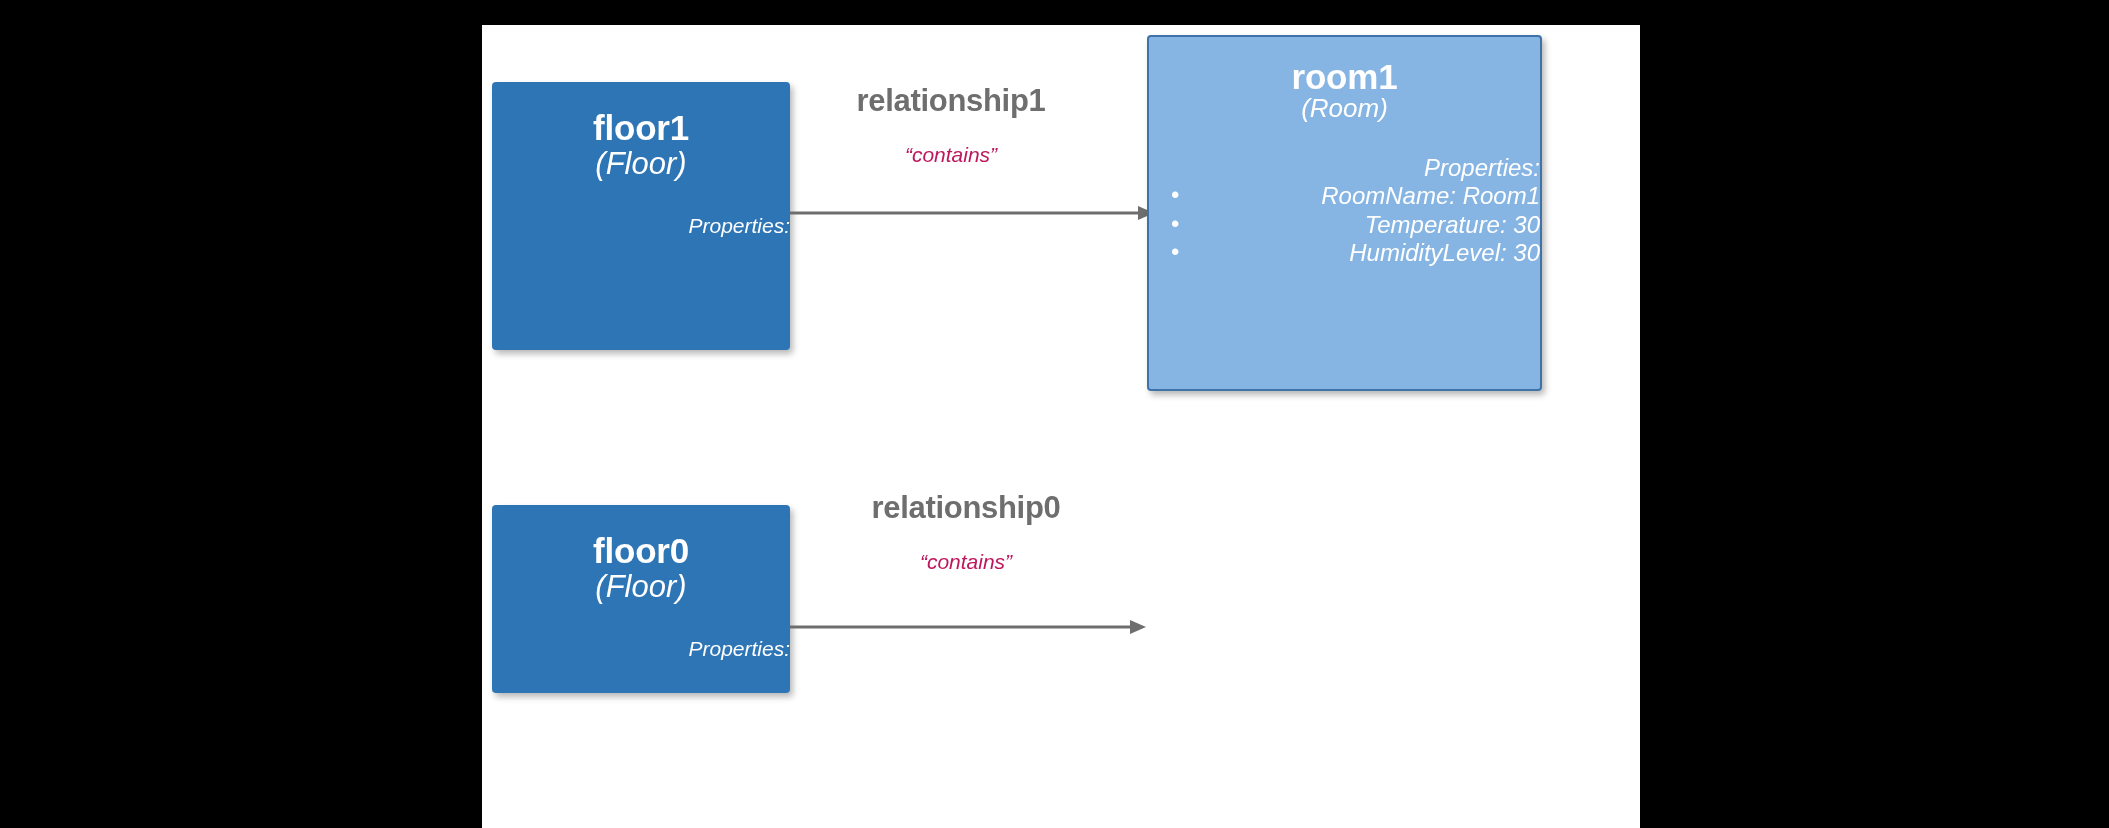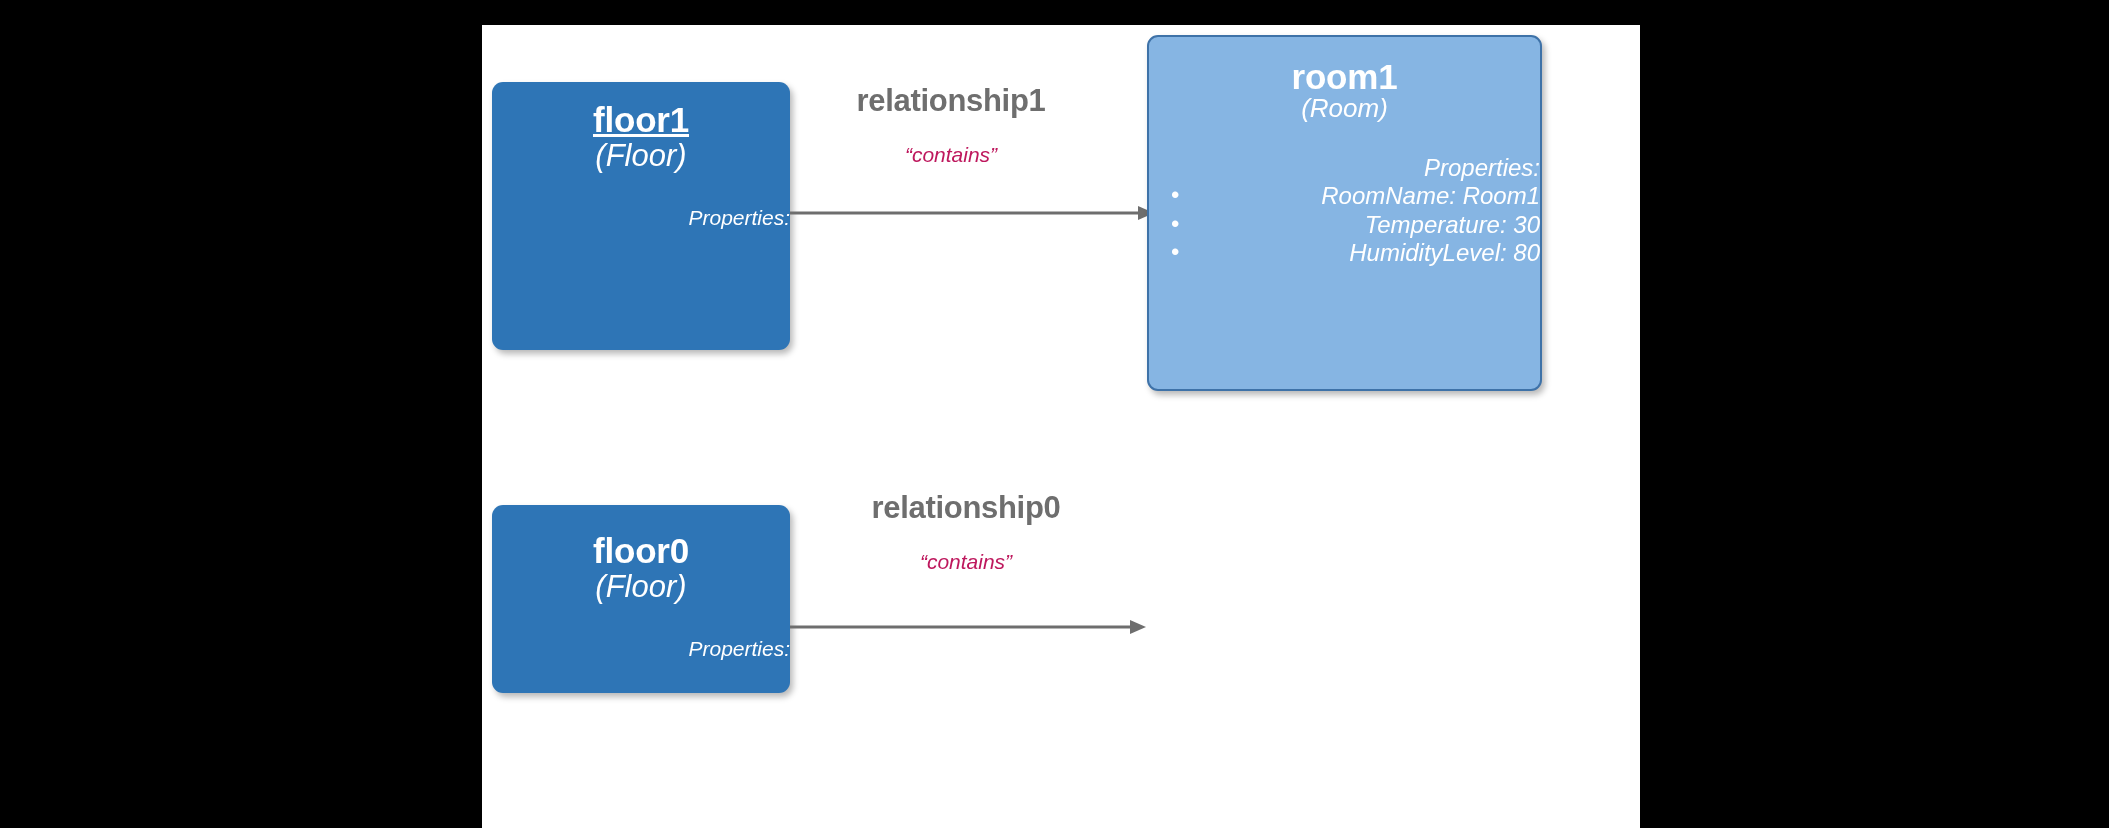--- a/index.html
+++ b/index.html
@@ -29,21 +29,21 @@
     width: 1158px;
     height: 803px;
     background: #ffffff;
     overflow: hidden;
   }
 
   
   .node {
     position: absolute;
     box-sizing: border-box;
-    border-radius: 11px;
+    border-radius: 4px;
     color: #ffffff;
     text-align: center;
   }
   .node.floor {
     background: #2E75B6;
     box-shadow: 3px 4px 6px rgba(0,0,0,0.28);
   }
   .node.room {
     background: #86B5E3;
     border: 2px solid #3E72A8;
@@ -85,21 +85,21 @@
     left: 4px;
     top: -1px;
     font-style: normal;
   }
 
   
   #floor1 {
     left: 10px;   top: 57px;
     width: 298px; height: 268px;
   }
-  #floor1 .node-title    { font-size: 35px; margin-top: 20px; text-decoration: underline; }
+  #floor1 .node-title    { font-size: 35px; margin-top: 28px; }
   #floor1 .node-subtitle { font-size: 31px; margin-top: 2px; }
   #floor1 .props-block   { font-size: 21px; margin-top: 34px; margin-left: 18px; }
 
   
   #floor0 {
     left: 10px;   top: 480px;
     width: 298px; height: 188px;
   }
   #floor0 .node-title    { font-size: 35px; margin-top: 28px; }
   #floor0 .node-subtitle { font-size: 31px; margin-top: 2px; }
@@ -167,21 +167,21 @@
     </svg>
 
     <div class="node room" id="room1">
       <div class="node-title">room1</div>
       <div class="node-subtitle">(Room)</div>
       <div class="props-block">
         <div class="props-heading">Properties:</div>
         <ul class="props-list">
             <li><span class="bullet">•</span><span>RoomName: Room1</span></li>
             <li><span class="bullet">•</span><span>Temperature: 30</span></li>
-            <li><span class="bullet">•</span><span>HumidityLevel: 80</span></li>
+            <li><span class="bullet">•</span><span>HumidityLevel: 30</span></li>
           </ul>
       </div>
     </div>
 
     <div class="node floor" id="floor0">
       <div class="node-title">floor0</div>
       <div class="node-subtitle">(Floor)</div>
       <div class="props-block">
         <div class="props-heading">Properties:</div>
         <ul class="props-list"></ul>

